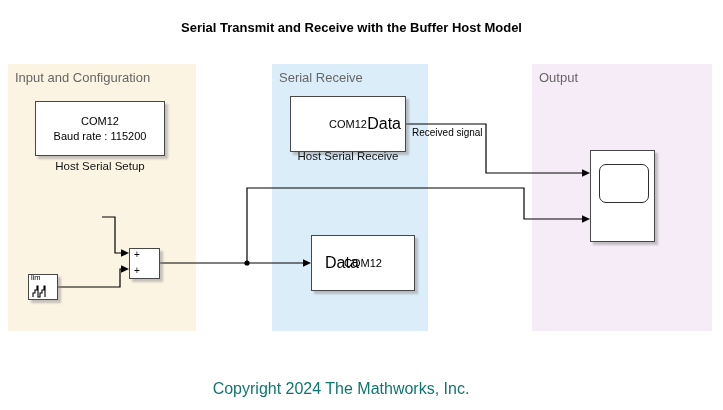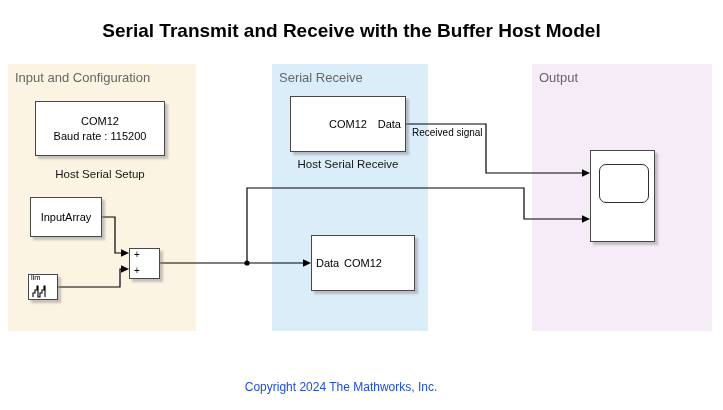--- a/index.html
+++ b/index.html
@@ -2,25 +2,25 @@
 <html><head>
 <meta charset="utf-8">
 <style>
   * { margin:0; padding:0; box-sizing:border-box; }
   html,body { background:#ffffff; }
   body { font-family:"Liberation Sans","DejaVu Sans",sans-serif; }
   .canvas { position:relative; width:723px; height:410px; background:#ffffff; overflow:hidden; }
 
   .model-title {
     position:absolute; top:20px; left:0; width:703px; text-align:center;
-    font-size:19px; font-weight:bold; color:#000;
+    font-size:13px; font-weight:bold; color:#000;
   }
   .copyright {
     position:absolute; top:380px; left:0; width:682px; text-align:center;
-    font-size:12px; color:#1d4ed8;
+    font-size:16px; color:#0f766e;
   }
 
   .region { position:absolute; top:64px; height:267px; z-index:0; }
   .region-input   { left:8px;   width:188px; }
   .region-receive { left:272px; width:156px; }
   .region-output  { left:532px; width:180px; }
   .region-label { position:absolute; top:6px; left:7px; font-size:13px; color:#666666; white-space:nowrap; }
 
   .wires { position:absolute; top:0; left:0; z-index:1; }
 
@@ -31,45 +31,45 @@
   .blk-center { display:flex; flex-direction:column; align-items:center; justify-content:center; }
   .blk-text { font-size:11px; color:#000; line-height:15px; white-space:nowrap; }
 
   .caption {
     position:absolute; font-size:11.5px; color:#141414; text-align:center;
     z-index:2; white-space:nowrap;
   }
 
   
   .b-setup { left:35px; top:101px; width:130px; height:55px; }
-  .cap-setup { left:35px; top:160px; width:130px;margin-top:8px; }
+  .cap-setup { left:35px; top:160px; width:130px; }
 
   
   .b-inputarray { left:30px; top:197px; width:72px; height:40px; }
 
   
   .b-lim { left:28px; top:274px; width:26px; height:26px;padding-left:28px; }
   .lim-text { position:absolute; top:-1px; left:2px; font-size:7.5px; line-height:8px; color:#000; }
   .lim-wave { position:absolute; left:2px; top:9px; }
 
   
   .b-sum { left:129px; top:248px; width:31px; height:31px; }
   .sum-plus { position:absolute; left:4px; font-size:10px; line-height:12px; color:#000; }
   .sum-plus-top { top:0px; }
   .sum-plus-bottom { top:16px; }
 
   
   .b-receive { left:290px; top:96px; width:116px; height:56px; }
-  .cap-receive { left:290px; top:158px; width:116px; }
+  .cap-receive { left:290px; top:150px; width:116px; }
 
   
   .b-transmit { left:311px; top:235px; width:104px; height:56px; }
   .cap-transmit { left:311px; top:297px; width:104px; }
 
-  .port-label { position:absolute; font-size:11px; color:#000; top:50%; transform:translateY(-50%); }
+  .port-label { position:absolute; font-size:16px; color:#000; top:50%; transform:translateY(-50%);margin-left:9px; }
   .port-right { right:4px; }
   .port-left { left:4px; }
 
   
   .b-scope { left:590px; top:150px; width:65px; height:92px; }
   .scope-screen {
     position:absolute; left:8px; top:13px; width:50px; height:39px;
     border:1.5px solid #2f2f2f; border-radius:7px; background:#ffffff;
   }
 
@@ -119,23 +119,20 @@
   </svg>
 
   <div class="signal-label">Received signal</div>
 
   <div class="block blk-center b-setup">
     <div class="blk-text">COM12</div>
     <div class="blk-text">Baud rate : 115200</div>
   </div>
   <div class="caption cap-setup">Host Serial Setup</div>
 
-  <div class="block blk-center b-inputarray">
-    <div class="blk-text">InputArray</div>
-  </div>
 
   <div class="block b-lim">
     <span class="lim-text">lim</span>
     <svg class="lim-wave" width="20" height="14" viewBox="0 0 20 14">
       <path d="M2,13 V9 H4 V6 H6 V2 H7 V13 H9 V9 H11 V6 H13 V2 H14 V13" stroke="#000000" stroke-width="1.1" fill="none"></path>
     </svg>
   </div>
 
   <div class="block b-sum">
     <span class="sum-plus sum-plus-top">+</span>

